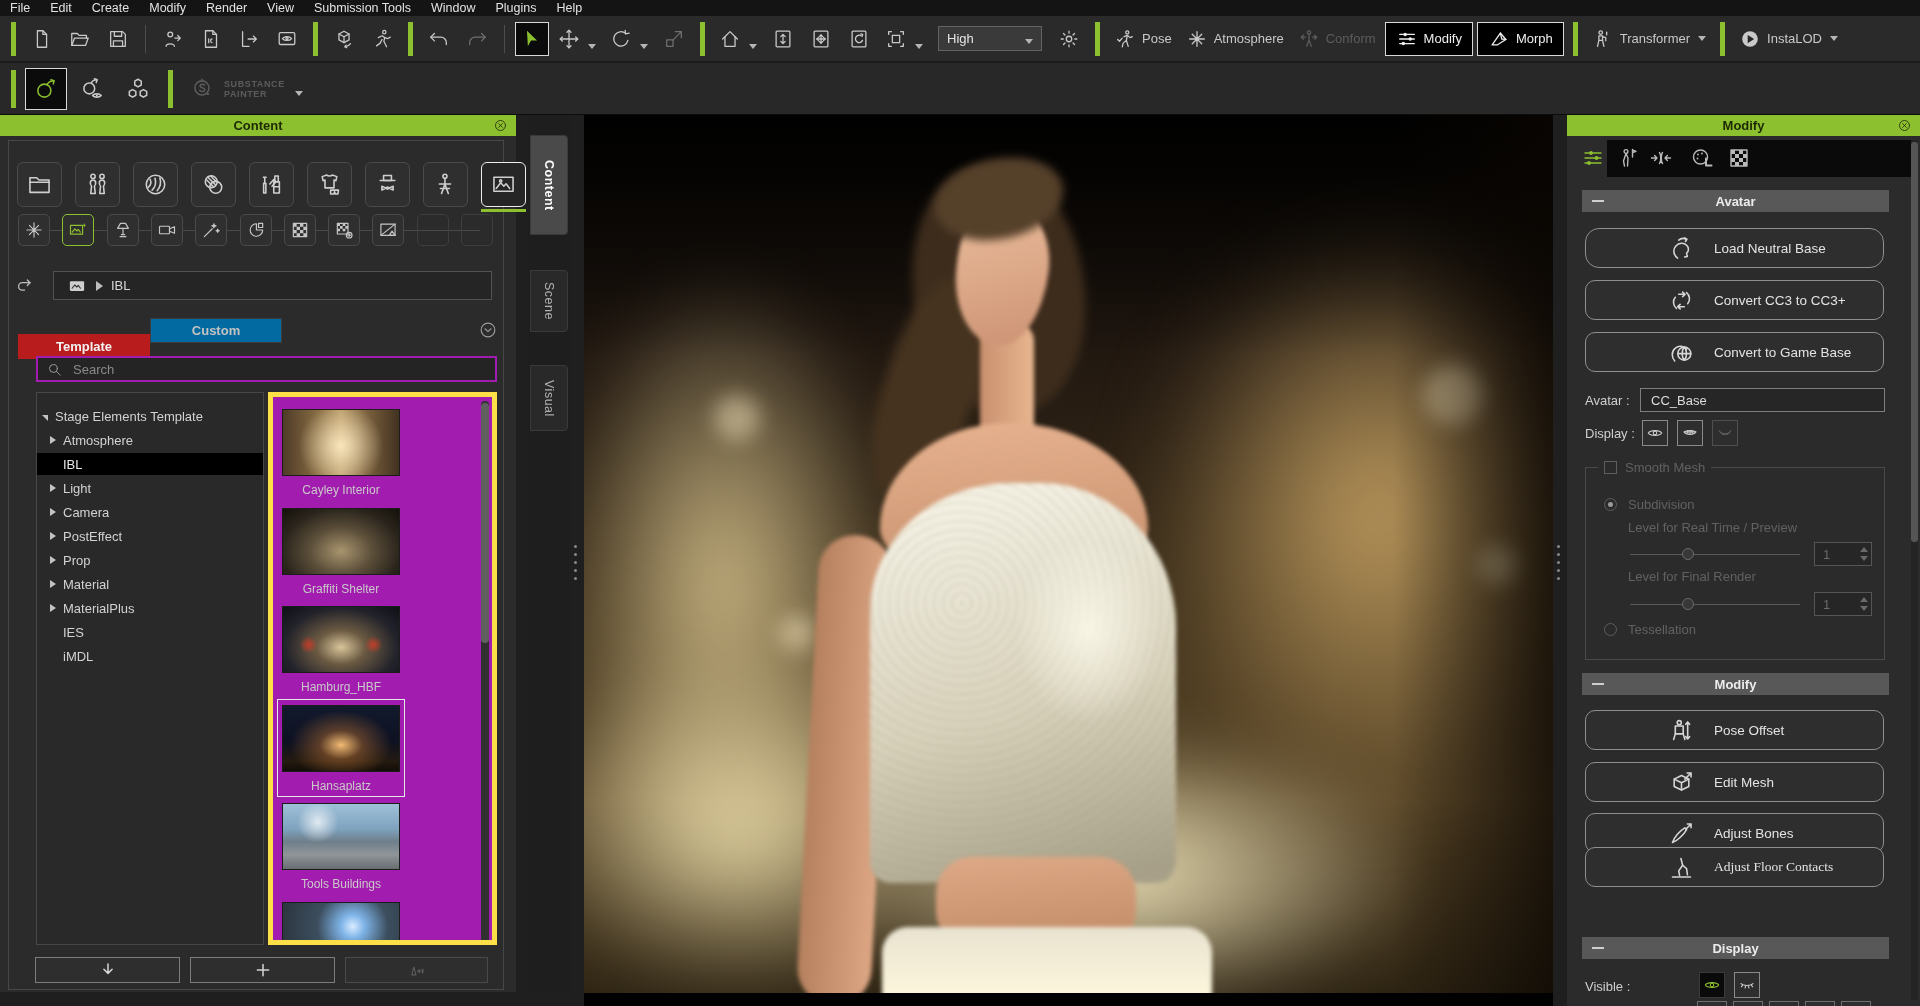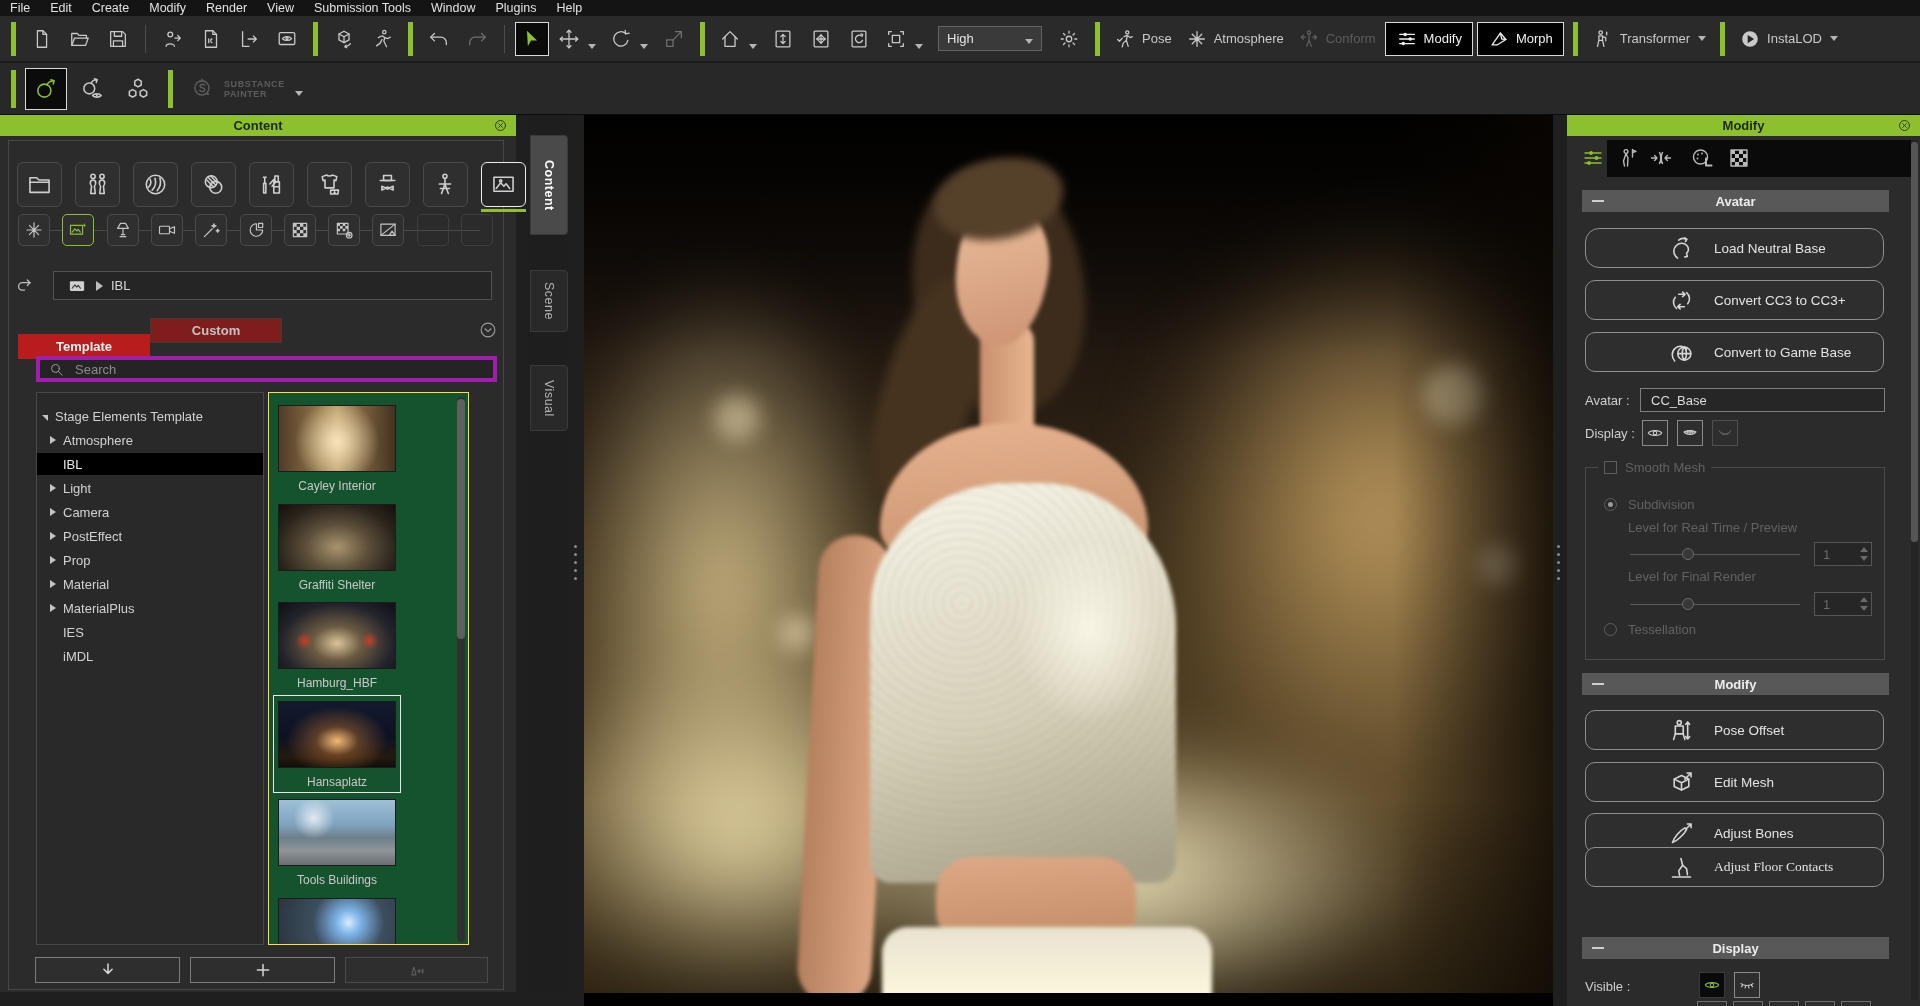--- a/index.html
+++ b/index.html
@@ -66,42 +66,42 @@
   #breadcrumb-box { position:absolute; left:53px; top:156px; width:439px; height:29px; background:#252525;
                     border:1px solid #525252; display:flex; align-items:center; gap:8px; padding:0 12px; }
   #breadcrumb-box .chip { width:22px; height:18px; color:#cfcfcf; }
   #breadcrumb-box .bc-arrow { width:0; height:0; border-top:5px solid transparent; border-bottom:5px solid transparent;
                     border-left:7px solid #bdbdbd; }
   #breadcrumb-box .bc-label { color:#d8d8d8; font-size:13px; }
 
   .ctab { position:absolute; top:203px; height:25px; display:flex; align-items:center; justify-content:center;
           font-size:13px; font-weight:bold; }
   .ctab.on  { background:#b91c1c; color:#f2f2f2;margin-top:16px; }
-  .ctab.off { background:#7f1d1d; color:#c3c3c3; border:1px solid #3c3c3c; }
+  .ctab.off { background:#0369a1; color:#c3c3c3; border:1px solid #3c3c3c; }
   #tabs-chevron { position:absolute; left:478px; top:205px; width:20px; height:20px; color:#9a9a9a; }
 
   #search-box { position:absolute; left:36px; top:241px; width:461px; height:26px; background:#242424;
-                border:4px solid #a21caf; display:flex; align-items:center; gap:10px; padding:0 8px; }
+                border:2px solid #a21caf; display:flex; align-items:center; gap:10px; padding:0 8px; }
   #search-box .icn { width:17px; height:17px; color:#9a9a9a; flex:none; }
   #search-box input { background:transparent; border:none; outline:none; color:#cfcfcf; font-size:13px; width:100%;
                 font-family:"Liberation Sans", sans-serif; }
   #search-box input::placeholder { color:#8a8a8a; }
 
   #tree-frame { position:absolute; left:36px; top:277px; width:228px; height:553px; background:#292929;
                 border:1px solid #474747; overflow:hidden; }
   .tree-row { position:absolute; left:0; width:226px; height:22px; display:flex; align-items:center;
               color:#d2d2d2; font-size:13px; }
   .tree-row.sel { background:#000; color:#e8e8e8; }
   .tri-closed { width:0; height:0; border-top:4px solid transparent; border-bottom:4px solid transparent;
                 border-left:6px solid #c2c2c2; margin-right:7px; }
   .tri-open { width:0; height:0; border-left:6px solid transparent; border-top:6px solid #c2c2c2;
               margin-right:7px; transform:translateY(2px) rotate(0deg); }
 
-  #thumb-frame { position:absolute; left:268px; top:277px; width:201px; height:553px; background:#14532d;
-                 border:1px solid #fde047; overflow:hidden; }
+  #thumb-frame { position:absolute; left:268px; top:277px; width:229px; height:553px; background:#a21caf;
+                 border:5px solid #fde047; overflow:hidden; }
   .thumb { position:absolute; left:9px; width:118px; height:67px; border:1px solid #1c1c1c; }
   .thumb-label { position:absolute; left:0px; width:136px; text-align:center; font-size:12px; color:#c9c9c9; }
   .thumb-sel-frame { position:absolute; left:4px; width:128px; height:98px; border:1px solid #e8e8e8; }
   #thumb-scroll-track { position:absolute; right:3px; top:4px; width:8px; height:545px; background:#303030; border-radius:4px; }
   #thumb-scroll-thumb { position:absolute; right:3px; top:6px; width:8px; height:240px; background:#5f5f5f; border-radius:4px; }
 
   .art-cayley { background: radial-gradient(circle at 50% 55%, rgba(255,236,195,.9), rgba(120,90,50,.15) 62%),
     linear-gradient(90deg,#473626,#8a6f46 30%,#c2a470 50%,#7c6240 72%,#382b1c); }
   .art-graffiti { background: radial-gradient(ellipse at 50% 65%, #a8946e 0%, #5c4f3a 38%, #2a241c 72%, #141009 100%); }
   .art-hamburg { background:

